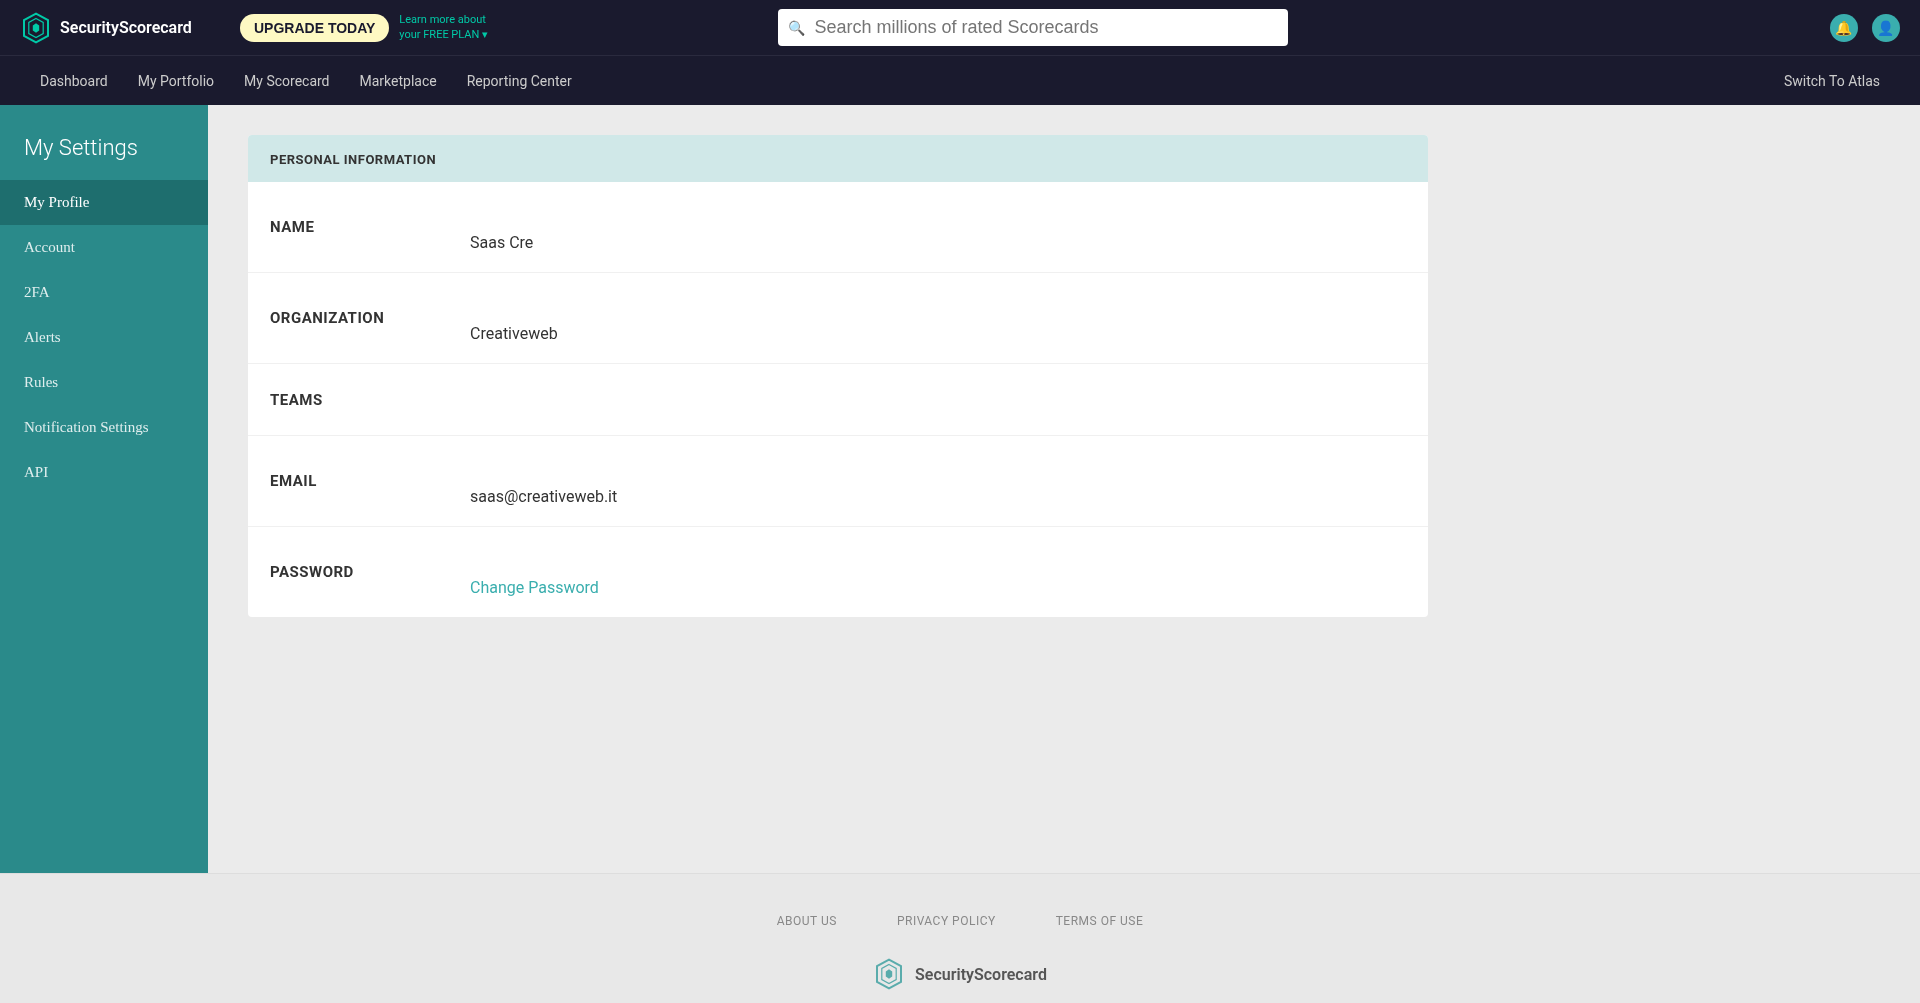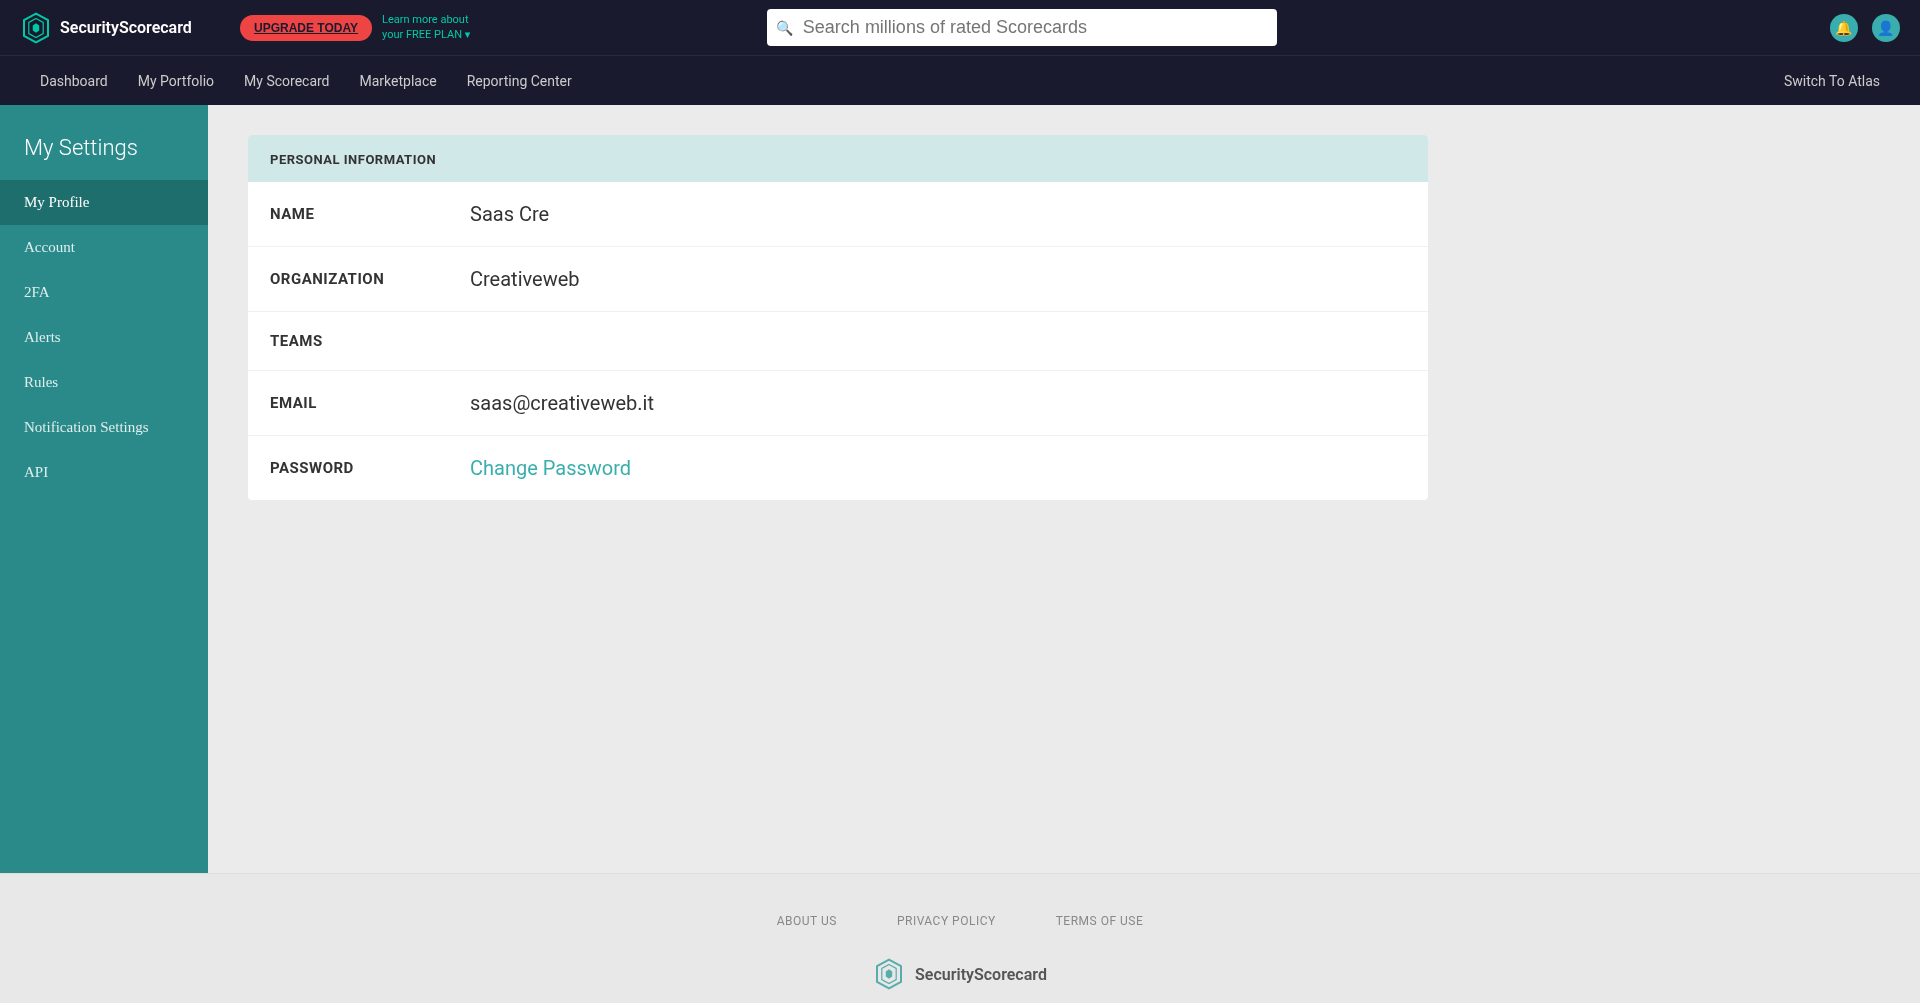--- a/index.html
+++ b/index.html
@@ -21,30 +21,29 @@
       color: white;
       font-size: 16px;
       font-weight: 600;
       min-width: 220px;
     }
     .logo-icon {
       width: 32px;
       height: 32px;
     }
     .upgrade-btn {
-      background: #ef4444;
+      background: #fef9c3;
       color: #1a1a2e;
       border: none;
       border-radius: 20px;
       padding: 6px 14px;
-      font-size: 12px;
+      font-size: 14px;
       font-weight: 700;
       cursor: pointer;
       margin-right: 10px;
-      text-decoration: underline;
     }
     .free-plan-text {
       color: #00c9a7;
       font-size: 11px;
       line-height: 1.3;
       margin-right: 20px;
     }
     .search-bar {
       flex: 1;
       max-width: 510px;
@@ -177,22 +176,23 @@
     }
     .info-label {
       width: 200px;
       font-size: 15px;
       font-weight: 700;
       color: #333;
       letter-spacing: 0.5px;
       text-transform: uppercase;
     }
     .info-value {
-      font-size: 20px;
+      font-size: 16px;
       color: #333;
+      margin-top: 31px;
     }
     .info-value.link {
       color: #3aaeae;
       cursor: pointer;
       text-decoration: none;
     }
 
     
     .footer {
       background: #e8e8e8;

